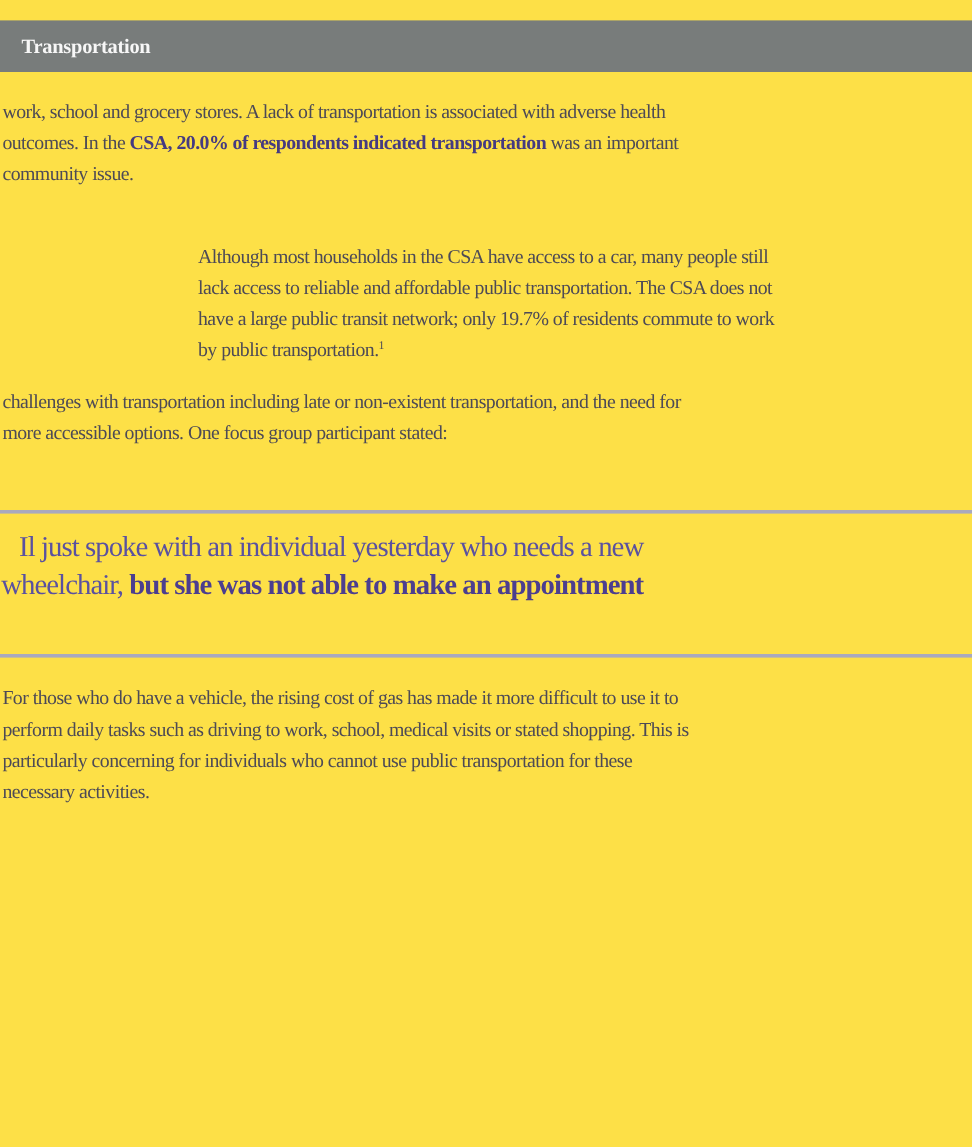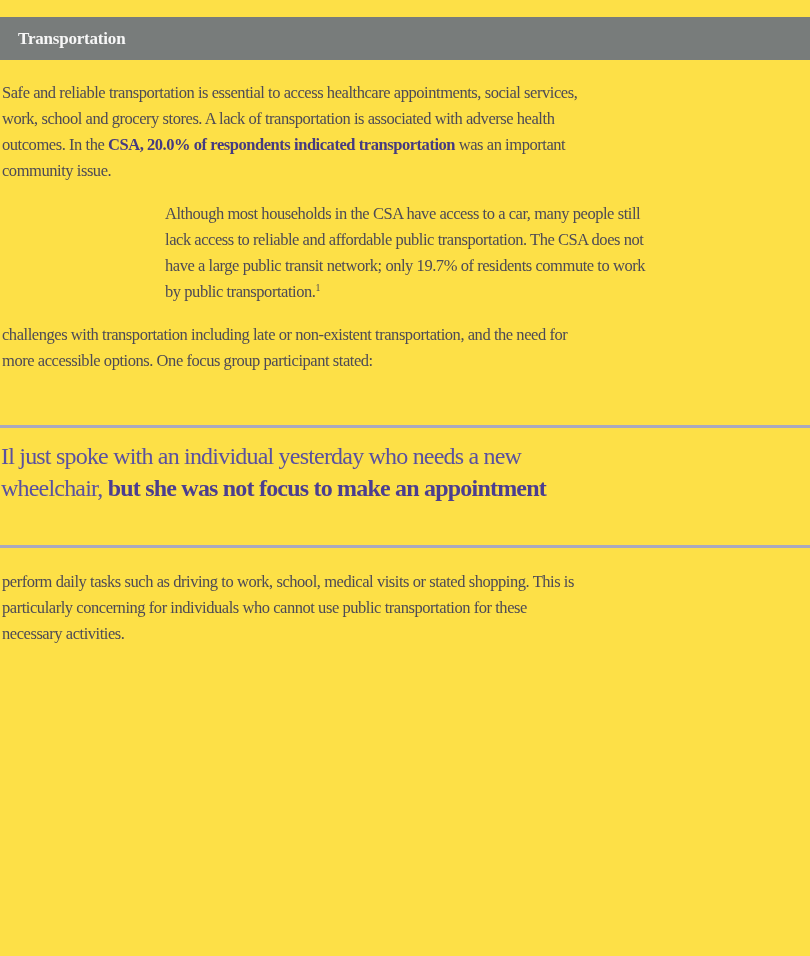--- a/index.html
+++ b/index.html
@@ -46,21 +46,21 @@
     color: #453a81;
   }
   .quote-block {
     position: absolute;
     color: #5a51a0;
     font-size: 24px;
     line-height: 32px;
     letter-spacing: -0.8px;
     white-space: nowrap;
   }
-  .quote-block .line { display: block; }
+  .quote-block .line { display: block; text-align: right; }
   .quote-bold {
     font-weight: bold;
     color: #4c3e8f;
   }
   .rule {
     position: absolute;
     left: 0;
     width: 810px;
     height: 3px;
     background: #a9a9bd;
@@ -81,21 +81,20 @@
 </head>
 <body>
 
 <div class="page">
 
   <div class="header-bar">
     <span class="header-title">Transportation</span>
   </div>
 
   <div class="para p1">
-    <span class="line">Safe and reliable transportation is essential to access healthcare appointments, social services,</span>
     <span class="line">work, school and grocery stores. A lack of transportation is associated with adverse health</span>
     <span class="line"><span>outcomes. In the </span><span class="accent-bold">CSA, 20.0% of respondents indicated transportation</span><span> was an important</span></span>
     <span class="line">community issue.</span>
   </div>
 
   <div class="para p2">
     <span class="line">Although most households in the CSA have access to a car, many people still</span>
     <span class="line">lack access to reliable and affordable public transportation. The CSA does not</span>
     <span class="line">have a large public transit network; only 19.7% of residents commute to work</span>
     <span class="line"><span>by public transportation.</span><sup class="fn">1</sup></span>
@@ -103,24 +102,25 @@
 
   <div class="para p3">
     <span class="line">challenges with transportation including late or non-existent transportation, and the need for</span>
     <span class="line">more accessible options. One focus group participant stated:</span>
   </div>
 
   <div class="rule rule-top"></div>
 
   <div class="quote-block">
     <span class="line">Il just spoke with an individual yesterday who needs a new</span>
-    <span class="line"><span>wheelchair, </span><span class="quote-bold">but she was not focus to make an appointment</span></span>
+    <span class="line"><span>wheelchair, </span><span class="quote-bold">but she was not able to make an appointment</span></span>
   </div>
 
   <div class="rule rule-bottom"></div>
 
   <div class="para p4">
+    <span class="line">For those who do have a vehicle, the rising cost of gas has made it more difficult to use it to</span>
     <span class="line">perform daily tasks such as driving to work, school, medical visits or stated shopping. This is</span>
     <span class="line">particularly concerning for individuals who cannot use public transportation for these</span>
     <span class="line">necessary activities.</span>
   </div>
 
 </div>
 
 </body></html>

